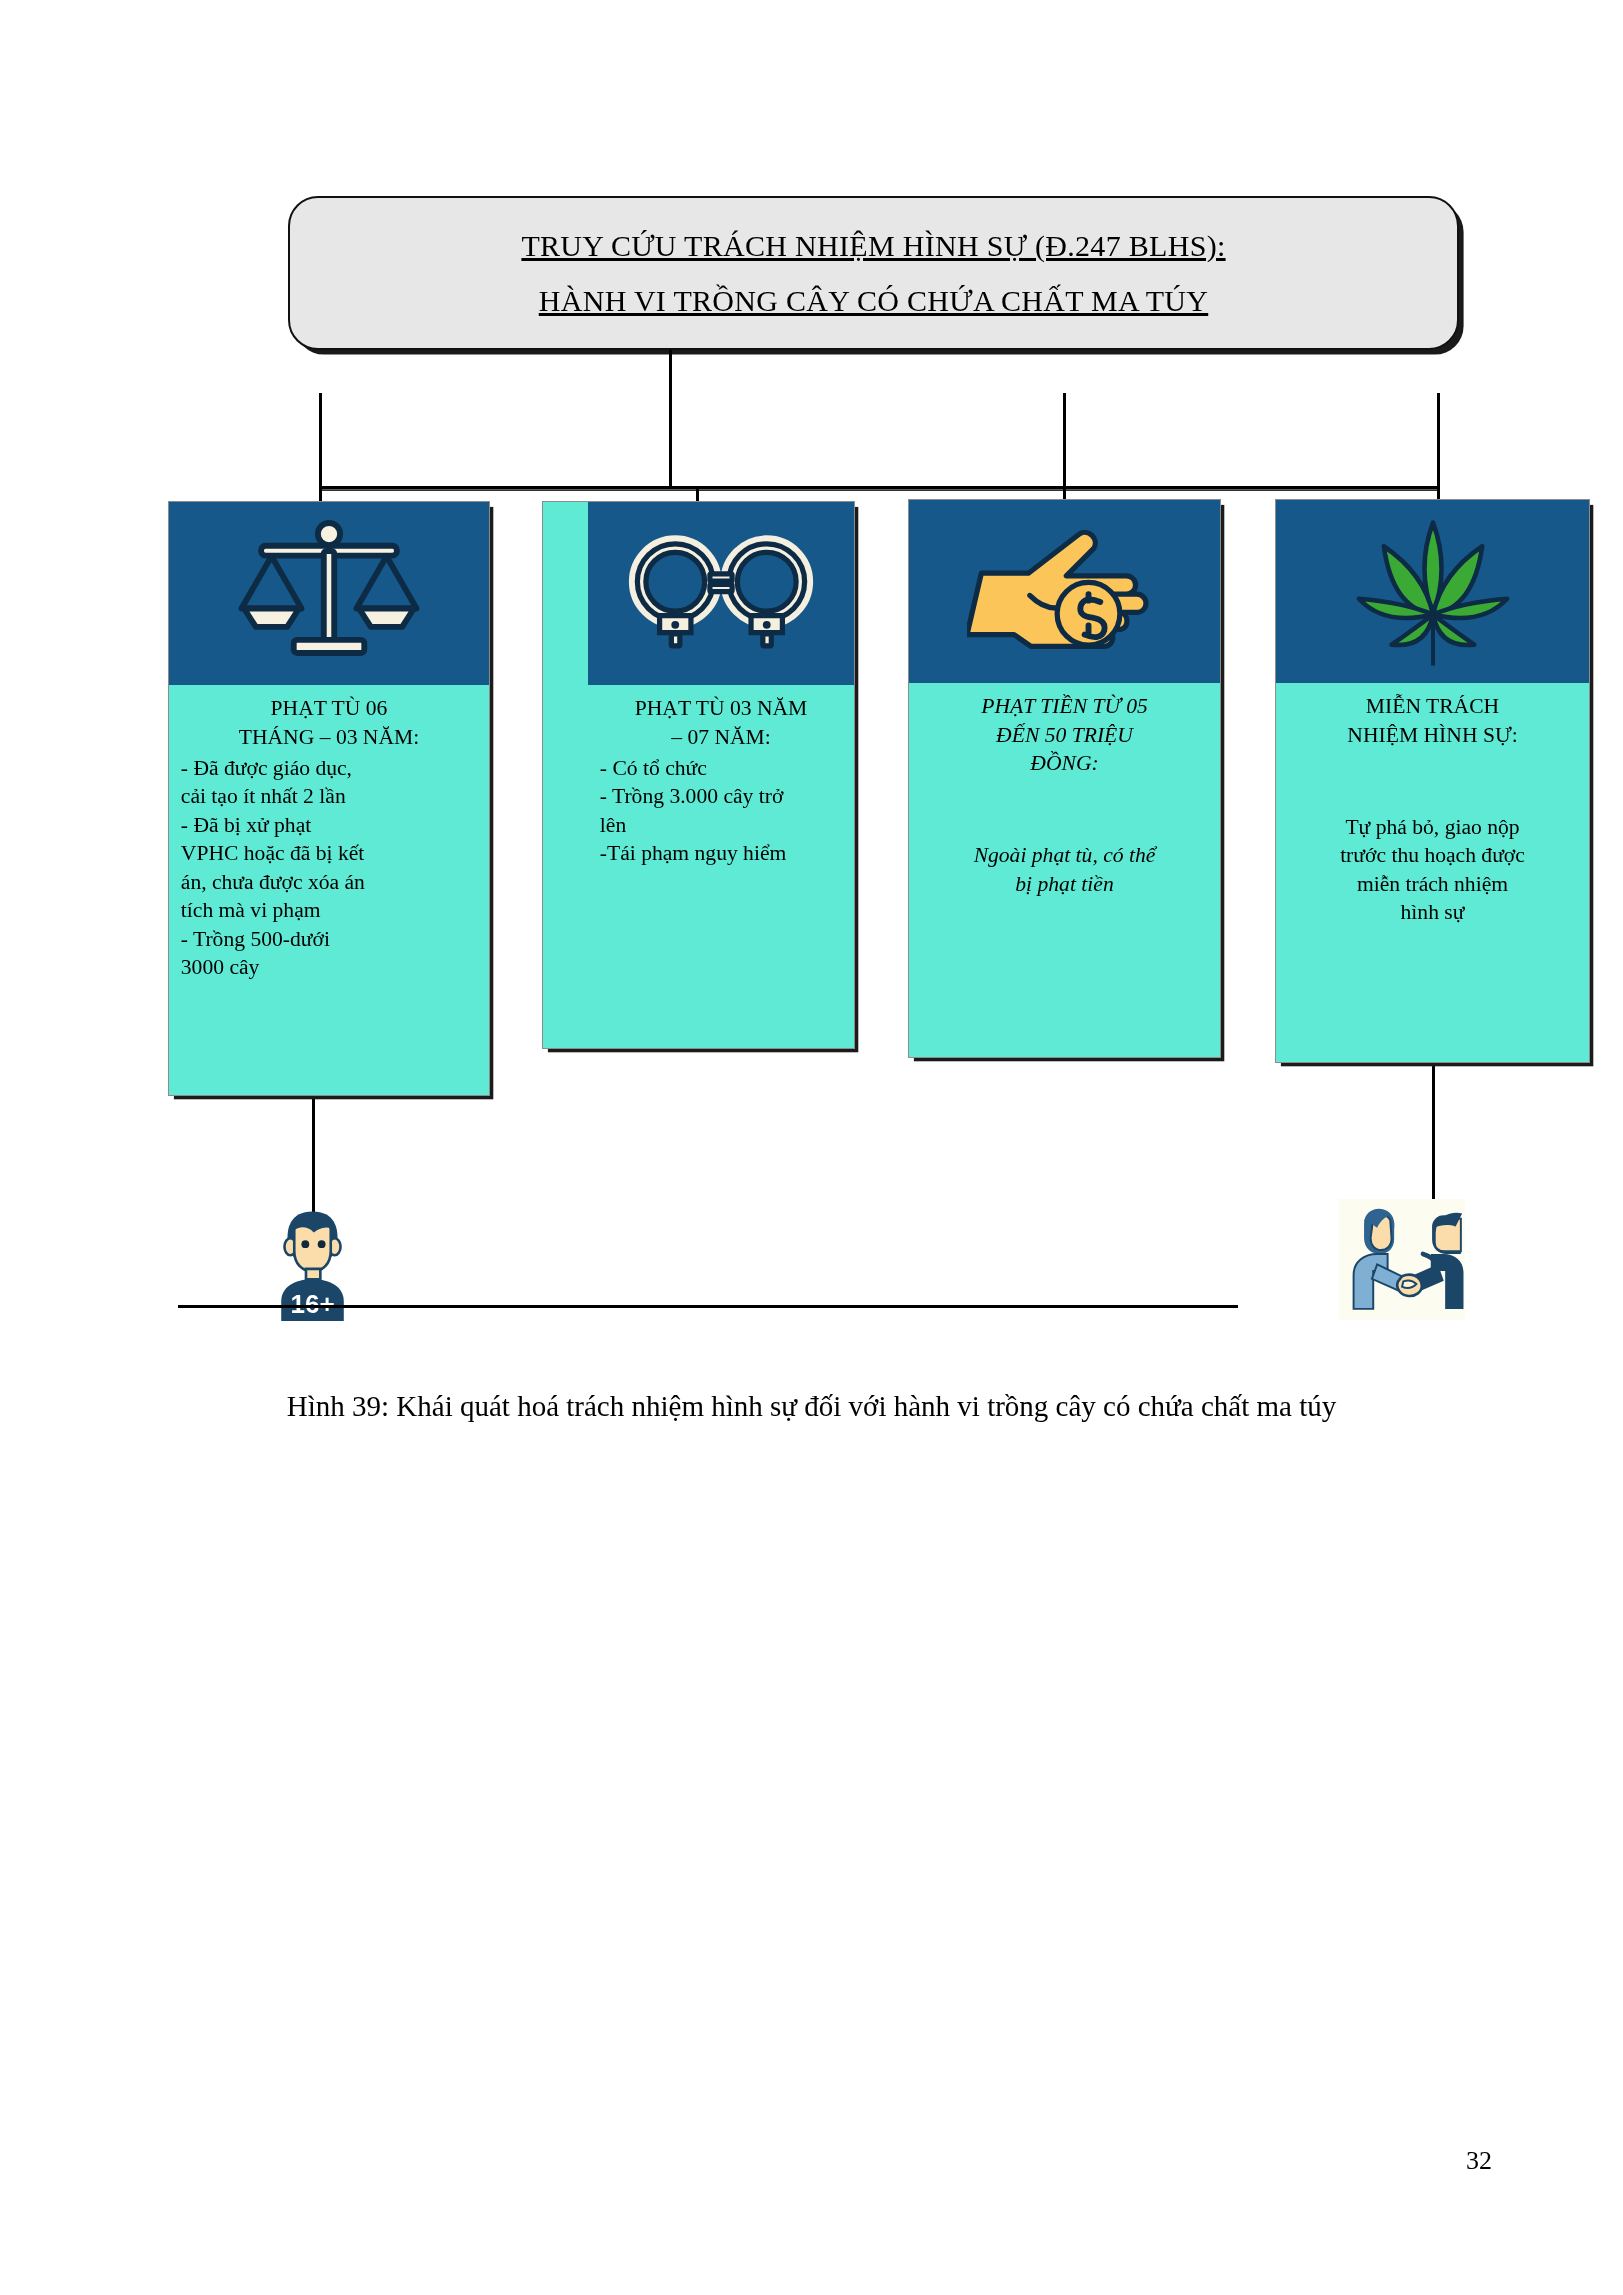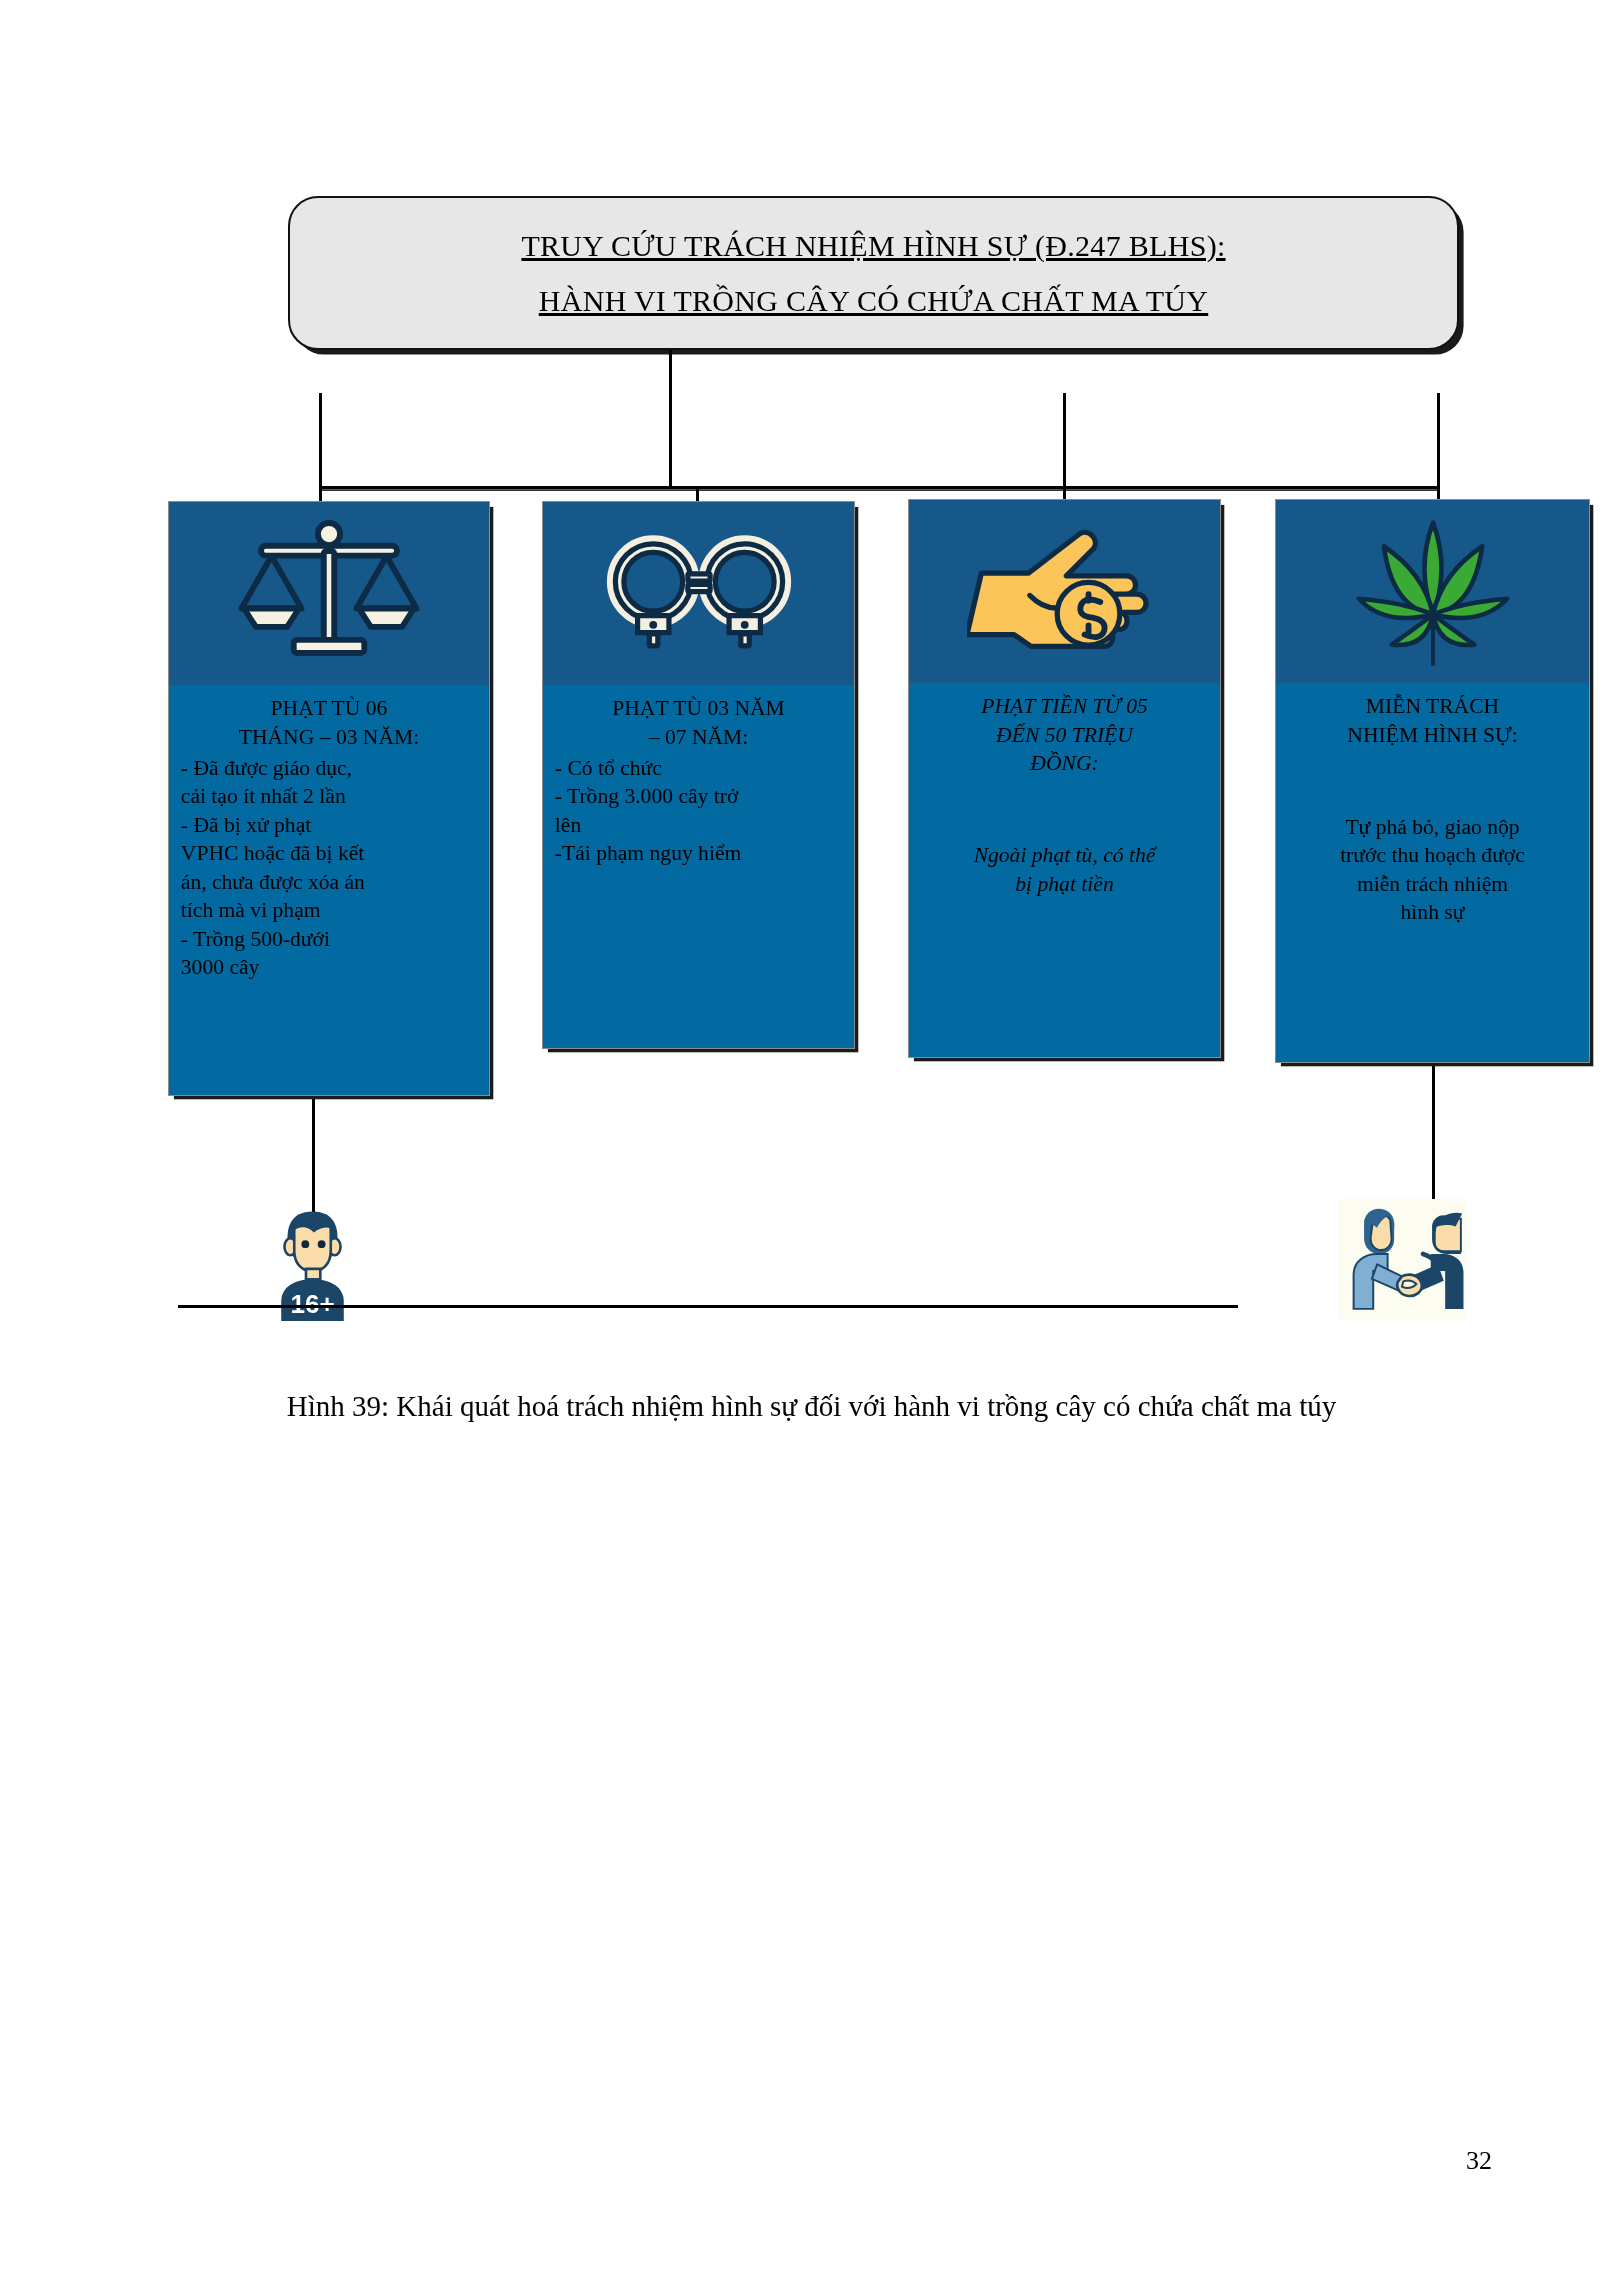--- a/index.html
+++ b/index.html
@@ -52,21 +52,21 @@
   .conn {
     position: absolute;
     background: #000000;
   }
   .conn-v { width: 2px; }
   .conn-h { height: 2px; }
 
   
   .card {
     position: absolute;
-    background: #0369a1;
+    background: #5eead4;
     border: 1.3px solid #8c8c8c;
     box-sizing: border-box;
     box-shadow: 4.6px 4.6px 0 -1.3px #1b1b1b;
   }
   .card-icon {
     width: 100%;
     height: 193px;
     background: #17588a;
     display: flex;
     align-items: center;
@@ -89,21 +89,21 @@
     white-space: pre-line;
   }
   .card-lines.centered {
     text-align: center;
     margin-top: 35px;
   }
   .gap-line { height: 26px; }
 
   
   #card-1 { left: 168px;  top: 501px;  width: 322px;  height: 595px; }
-  #card-2 { left: 542px;  top: 501px;  width: 313px;  height: 548px; }
+  #card-2 { left: 542px;  top: 501px;  width: 313px;  height: 548px; padding-left: 45px; }
   #card-3 { left: 908px; top: 499px;  width: 313px;  height: 559px; font-style: italic; }
   #card-4 { left: 1275px; top: 499px;  width: 315px;  height: 564px; }
 
   #card-1 .card-icon { height: 183px; }
   #card-2 .card-icon { height: 183px; }
   #card-3 .card-icon { height: 183px; }
   #card-4 .card-icon { height: 183px; }
 
   
   .bottom-figure {

